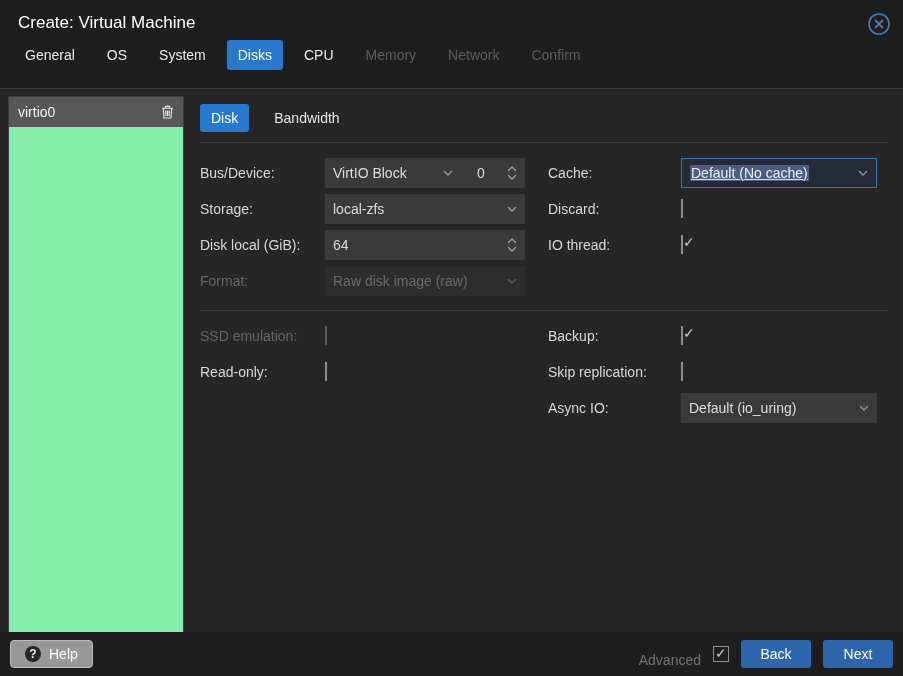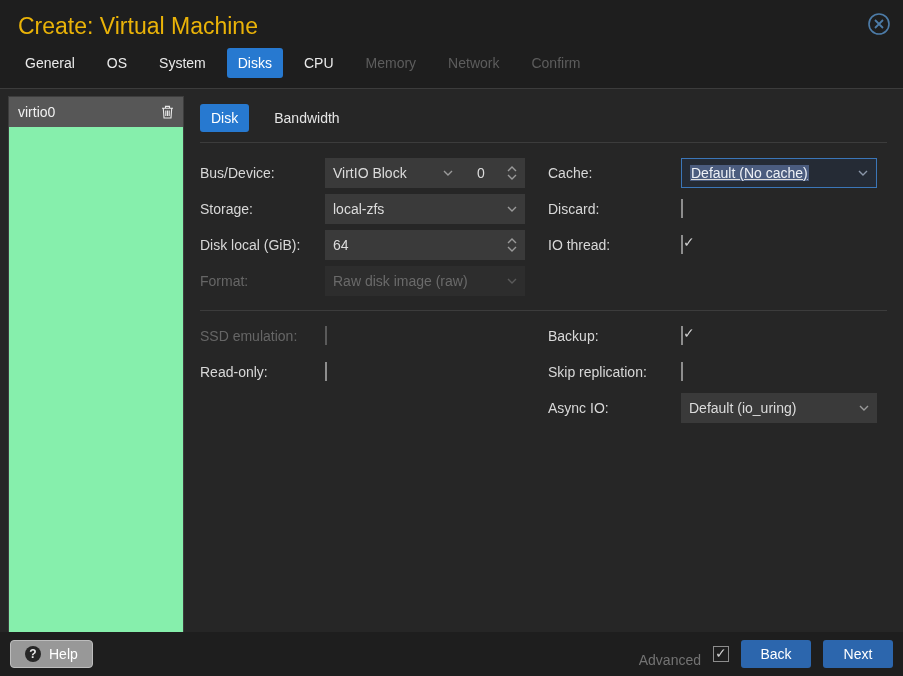--- a/index.html
+++ b/index.html
@@ -14,23 +14,23 @@
     --txt:#d8d8d8;
     --txt-dim:#666666;
     --border:#3d3d3d;
   }
   *{box-sizing:border-box;margin:0;padding:0;}
   body{background:#111;font-family:"Liberation Sans",sans-serif;}
   .window{position:relative;width:903px;height:676px;background:var(--bg);overflow:hidden;color:var(--txt);}
 
   
   .header{position:absolute;top:0;left:0;width:100%;height:89px;background:var(--bg-dark);border-bottom:1px solid #3c3c3c;}
-  .title{position:absolute;top:13px;left:18px;font-size:23px;color:#eab308;}
+  .title{position:absolute;top:13px;left:18px;font-size:17px;color:#ffffff;}
   .close-btn{position:absolute;top:12px;right:12px;width:24px;height:24px;cursor:pointer;}
-  .tabbar{position:absolute;top:48px;left:14px;display:flex;gap:10px;align-items:center;}
+  .tabbar{position:absolute;top:40px;left:14px;display:flex;gap:10px;align-items:center;}
   .tab{padding:7px 11px;font-size:14px;color:#eaeaea;border-radius:3px;cursor:pointer;}
   .tab.active{background:var(--accent);color:#fff;}
   .tab.disabled{color:#5d5d5d;}
 
   
   .disk-panel{position:absolute;left:8px;top:96px;width:176px;height:584px;border:1px solid var(--border);background:#86efac;}
   .disk-item{height:30px;background:#575757;display:flex;align-items:center;justify-content:space-between;padding:0 9px;color:#f1f1f1;font-size:14px;cursor:pointer;}
   .add-btn{position:absolute;left:5px;right:5px;bottom:5px;height:28px;background:var(--btn-blue);border-radius:3px;color:#fff;font-size:14px;display:flex;align-items:center;justify-content:center;gap:7px;cursor:pointer;}
   .plus-circle{width:15px;height:15px;border-radius:50%;background:#fff;color:var(--btn-blue);font-size:13px;font-weight:bold;display:flex;align-items:center;justify-content:center;line-height:1;}
 

